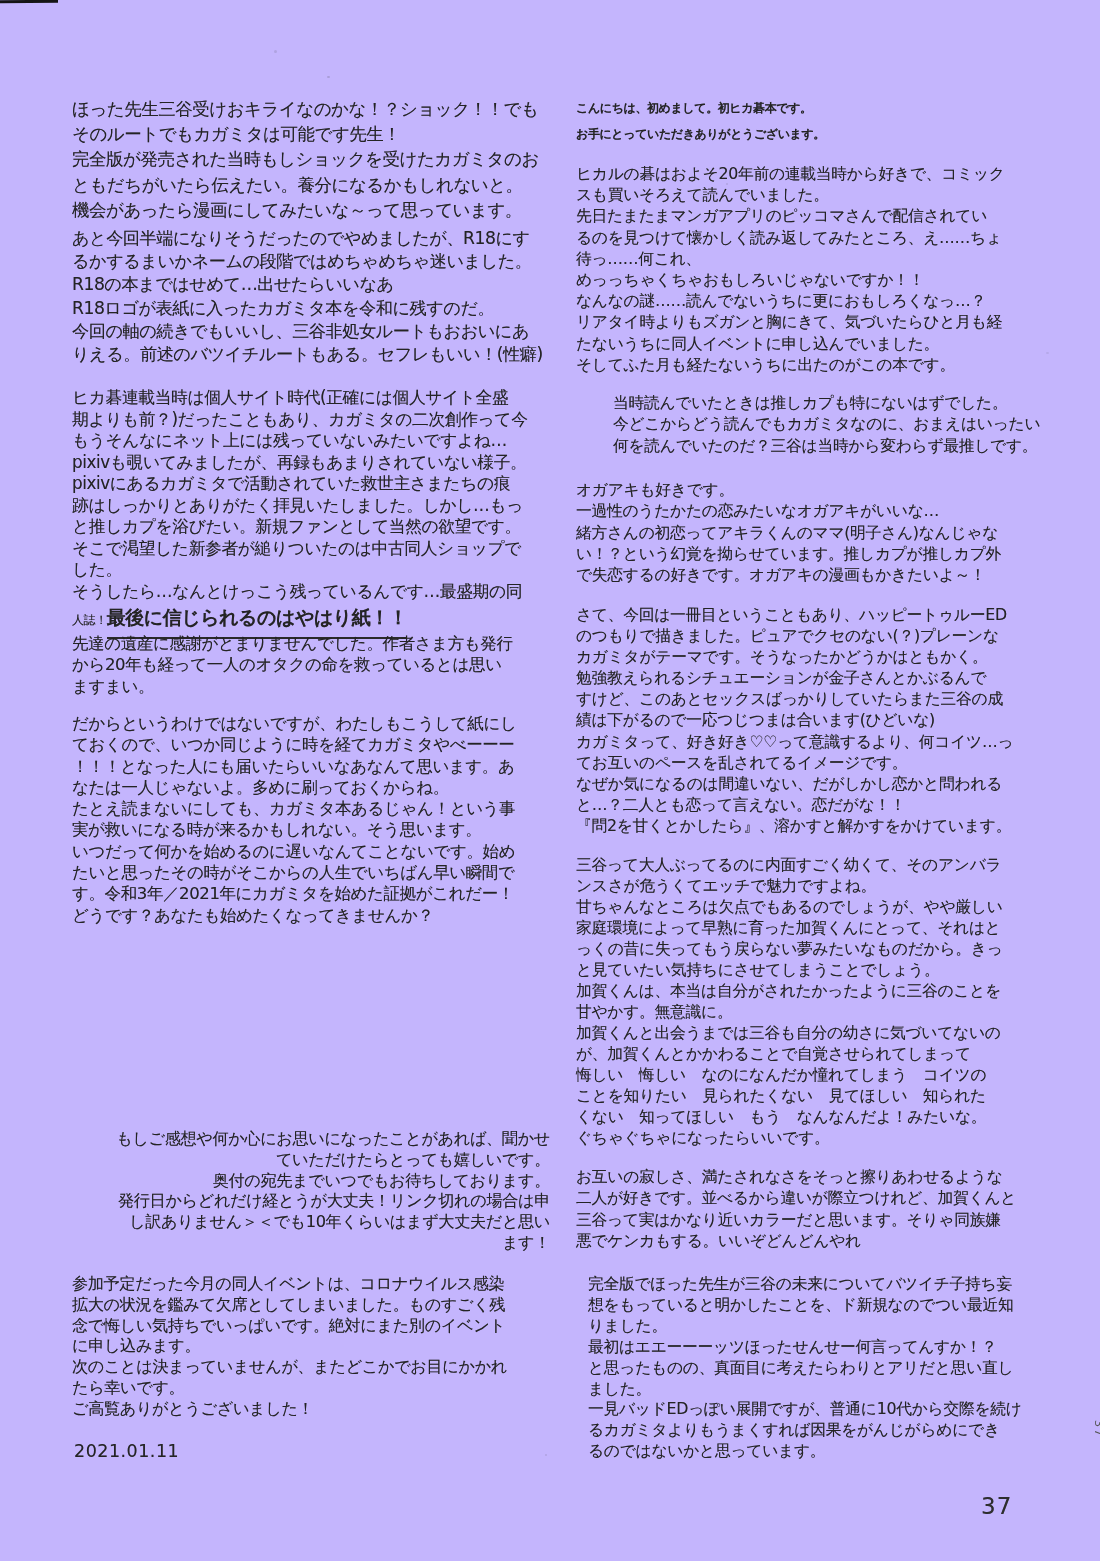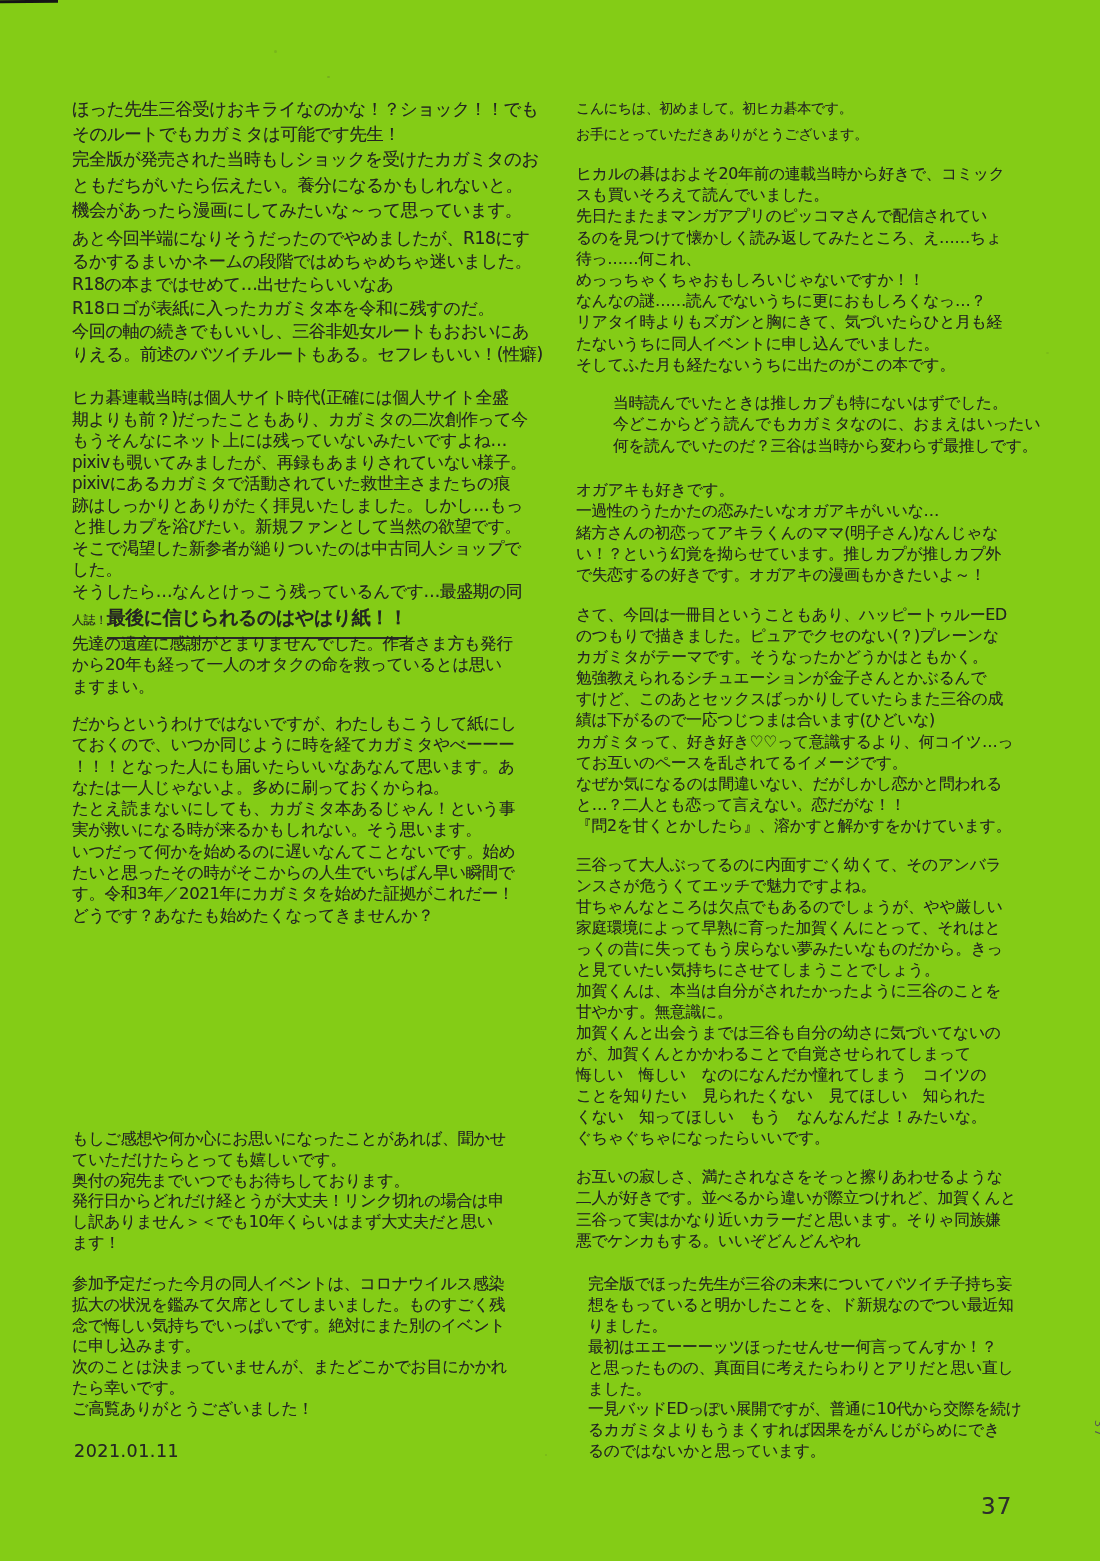--- a/index.html
+++ b/index.html
@@ -1,20 +1,20 @@
 <!DOCTYPE html>
 <html><head>
 <meta charset="utf-8">
 <style>
   html,body{margin:0;padding:0;background:#e8e8e6;}
   .page{
     position:relative;
     width:1100px;height:1561px;
     margin:0 auto;
-    background:#84cc16;
+    background:#c4b5fd;
     overflow:hidden;
     font-family:"DejaVu Sans","Liberation Sans",sans-serif;
     color:#242424;
   }
   .para{
     position:absolute;
     white-space:pre-line;
     text-shadow:0 0 0.5px rgba(20,20,20,0.35);
   }
   
@@ -23,25 +23,25 @@
   .lp3a{top:387px;left:72px;width:478px;font-size:16.8px;line-height:21.5px;letter-spacing:-0.4px;}
   .lp3b{position:absolute;top:605px;left:72px;width:478px;white-space:nowrap;text-shadow:0 0 0.5px rgba(20,20,20,0.35);}
   .lp3b .pre{font-size:12px;letter-spacing:-0.4px;}
   .lp3b .em{
     font-size:19px;font-weight:bold;letter-spacing:-0.5px;
     border-bottom:2.5px solid #2a2a2a;padding-bottom:9px;
   }
   .lp3c{top:633px;left:72px;width:478px;font-size:16.5px;line-height:21.3px;letter-spacing:-0.4px;}
   .lp4{top:713px;left:72px;width:478px;font-size:16.5px;line-height:21.3px;letter-spacing:-0.4px;}
   .lp5{top:936px;left:72px;width:478px;font-size:16.2px;line-height:21px;letter-spacing:-0.4px;}
-  .lp6{top:1129px;left:72px;width:478px;font-size:16.2px;line-height:20.8px;letter-spacing:-0.4px;}
+  .lp6{top:1129px;left:72px;width:478px;font-size:16.2px;line-height:20.8px;letter-spacing:-0.4px;text-align:right;}
   .lp7{top:1274px;left:72px;width:478px;font-size:16.2px;line-height:20.8px;letter-spacing:-0.4px;}
   .ldate{top:1441px;left:74px;width:300px;font-size:17.5px;letter-spacing:0.5px;}
   
-  .rp1{top:95px;left:576px;width:478px;font-size:14px;line-height:26px;letter-spacing:-0.4px;}
+  .rp1{top:95px;left:576px;width:478px;font-size:12px;line-height:26px;letter-spacing:-0.4px;font-weight:bold;}
   .rp2{top:163px;left:576px;width:478px;font-size:15.8px;line-height:21.2px;letter-spacing:-0.3px;}
   .rp3{top:392px;left:576px;width:478px;font-size:15.8px;line-height:21.3px;letter-spacing:-0.3px;margin-left:37px;}
   .rp4{top:479px;left:576px;width:478px;font-size:15.8px;line-height:21.3px;letter-spacing:-0.3px;}
   .rp5{top:604px;left:576px;width:478px;font-size:15.8px;line-height:21.1px;letter-spacing:-0.3px;}
   .rp6{top:854px;left:576px;width:478px;font-size:15.8px;line-height:21px;letter-spacing:-0.3px;}
   .rp7{top:1166px;left:576px;width:478px;font-size:15.8px;line-height:21.3px;letter-spacing:-0.3px;}
   .rp8{top:1274px;left:576px;width:478px;font-size:15.8px;line-height:20.9px;letter-spacing:-0.3px;margin-left:12px;}
   
   .pagenum{
     position:absolute;top:1493px;left:981px;

